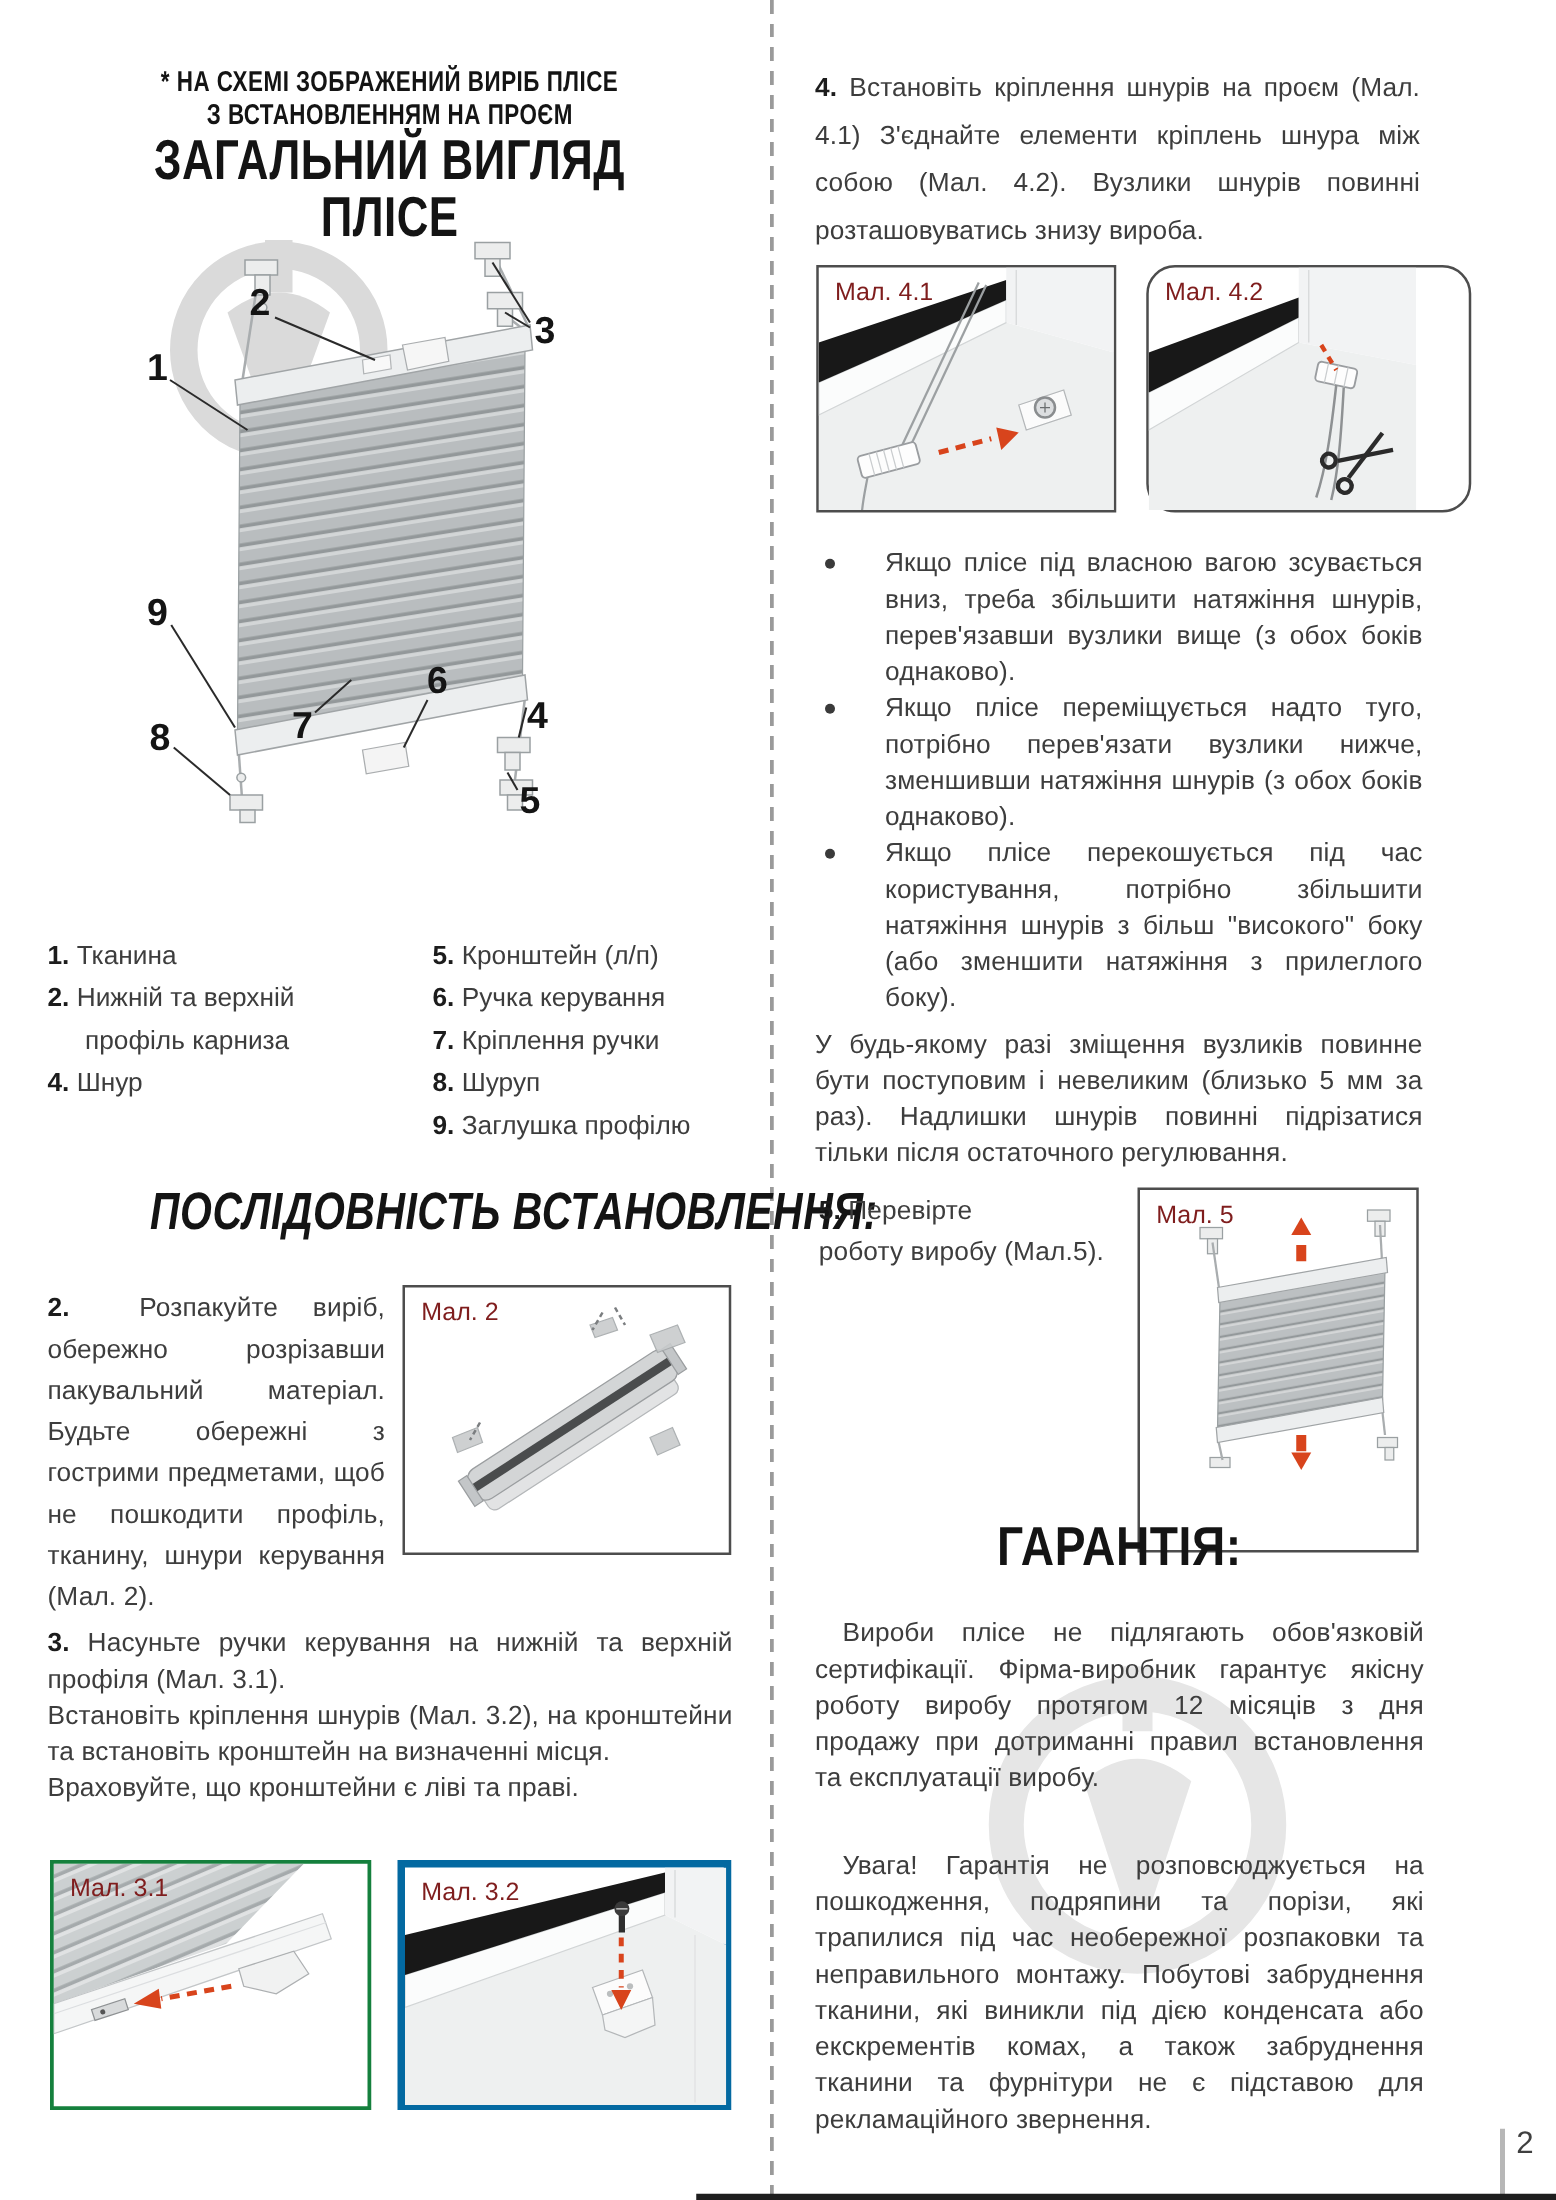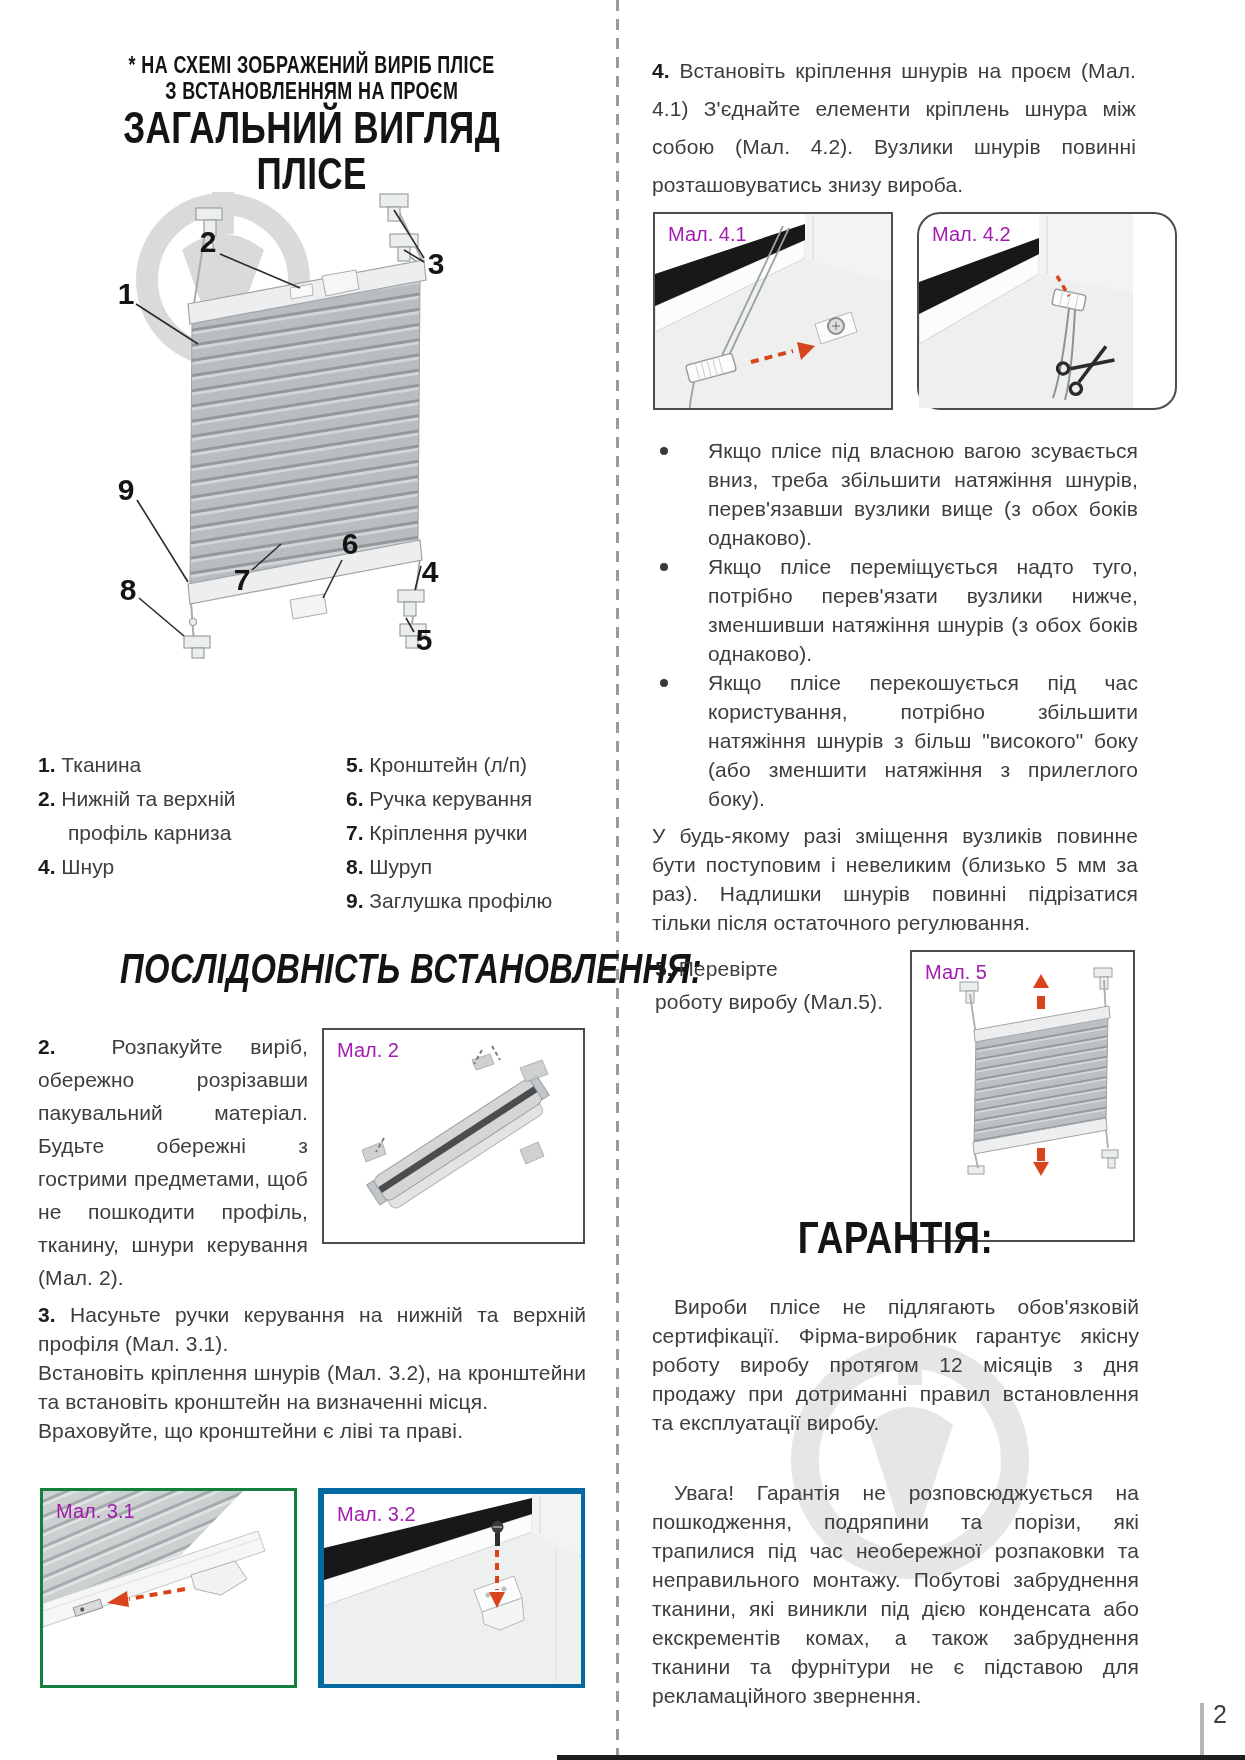--- a/index.html
+++ b/index.html
@@ -10,21 +10,21 @@
   .abs{position:absolute;}
   .cond{display:inline-block;transform:scaleX(0.78);transform-origin:50% 50%;white-space:nowrap;}
   .heading{font-weight:bold;color:#141414;text-align:center;line-height:1.02;letter-spacing:0.5px;}
   .body-text{font-size:21px;line-height:29px;text-align:justify;color:#3d3d3d;letter-spacing:0.1px;}
   .body-text b{color:#1c1c1c;}
   .wide-lead{line-height:38px;}
   .step2-lead{line-height:33px;}
   .legend-item{font-size:21px;line-height:34px;padding-left:30px;text-indent:-30px;color:#3d3d3d;}
   .legend-item b{color:#1c1c1c;}
   .figbox{position:absolute;background:#ffffff;box-sizing:border-box;}
-  .figbox .figlabel{position:absolute;top:9px;left:13px;font-size:20px;color:#a21caf;z-index:3;}
+  .figbox .figlabel{position:absolute;top:9px;left:13px;font-size:20px;color:#7f1d1d;z-index:3;}
   .figbox svg{position:absolute;left:0;top:0;z-index:1;}
   .b2{border:2px solid #4d4d4d;}
   .b3{border:3px solid #15803d;}
   .b5{border:6px solid #0369a1;}
   .divider{position:absolute;left:616px;top:0;width:3px;height:1760px;
     background:repeating-linear-gradient(180deg,#9a9a9a 0 11px,transparent 11px 19px);}
   .bullet-row{display:flex;align-items:flex-start;}
   .bullet-dot{flex:0 0 auto;width:8px;height:8px;border-radius:50%;background:#3a3a3a;margin:11px 0 0 8px;}
   .bullet-text{flex:1 1 auto;margin-left:40px;}
   .pagenum-bar{position:absolute;left:1200px;top:1703px;width:4px;height:55px;background:#b7b7b7;}

